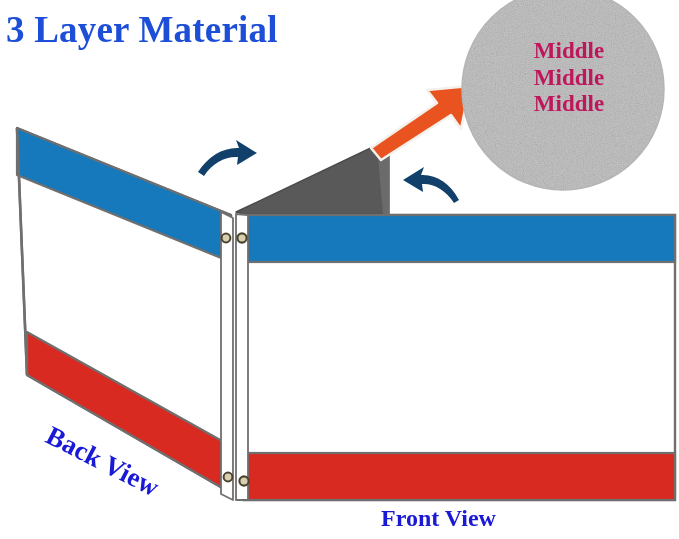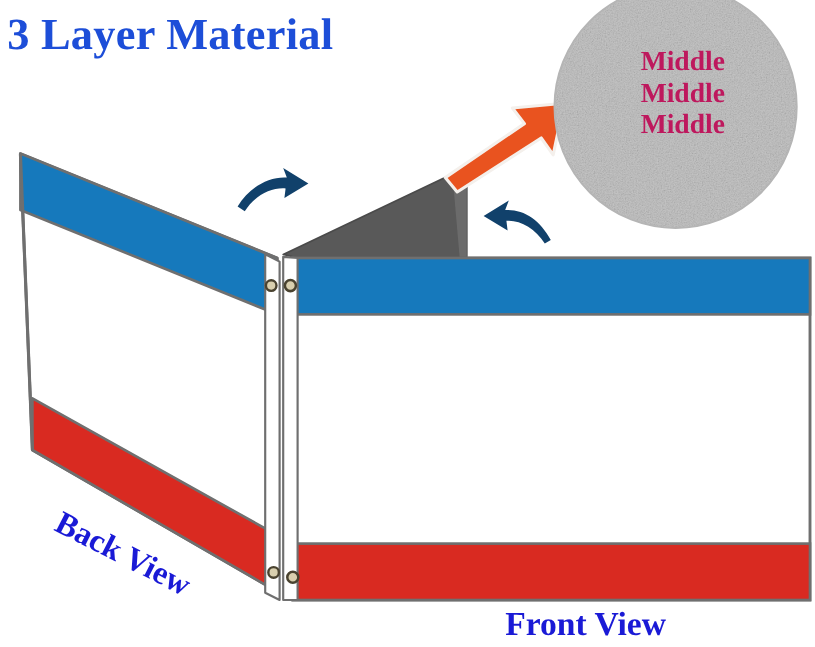--- a/index.html
+++ b/index.html
@@ -14,21 +14,21 @@
     position:absolute;left:6px;top:8px;
     font-family:"Liberation Serif", serif;
     font-weight:bold;font-size:37px;color:#1d4ed8;
     letter-spacing:0.2px;white-space:nowrap;
   }
   .lbl{
     position:absolute;
     font-family:"Liberation Serif", serif;
     font-weight:bold;color:#1a1ad6;white-space:nowrap;
   }
-  #lbl-front{left:381px;top:505px;font-size:28px;margin-left:40px;}
+  #lbl-front{left:381px;top:505px;font-size:24px;}
   #lbl-back{
     left:55px;top:420px;font-size:27px;
     transform:rotate(27deg);transform-origin:left top;
   }
   #inset-text{
     position:absolute;left:494px;top:38px;width:150px;
     text-align:center;line-height:1.16;
     font-family:"Liberation Serif", serif;
     font-weight:bold;font-size:23px;color:#be185d;
   }

